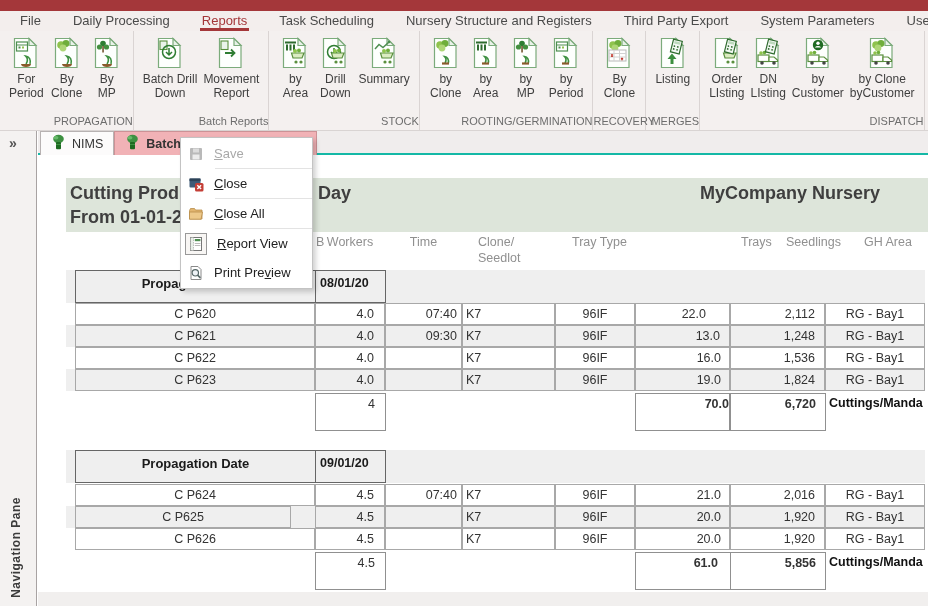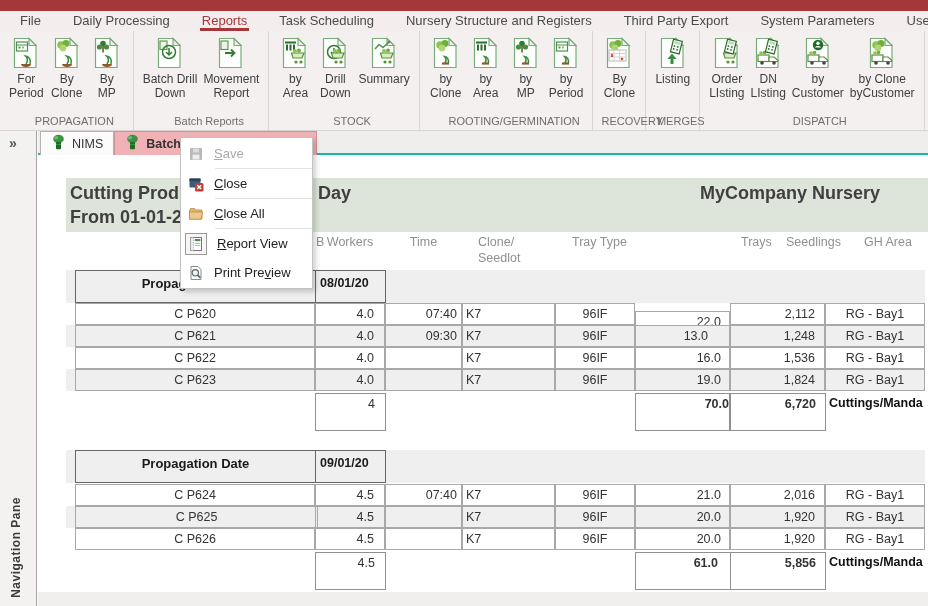--- a/index.html
+++ b/index.html
@@ -15,21 +15,21 @@
   .mitem { font-size:13px; color:#4a4a4a; line-height:19px; padding:0 2px; cursor:default; }
   .mitem.active { color:#a4373a; border-bottom:3px solid #a4373a; }
 
   
   #ribbon { left:0; top:31px; width:928px; height:100px; background:#f4f0ef; border-bottom:1px solid #d9d4d3; display:flex; overflow:hidden; }
   .rgroup { position:relative; border-right:1px solid #dad4d3; height:100%; flex:0 0 auto; }
   .rbtns { display:flex; align-items:flex-start; justify-content:center; padding:5px 6px 0; }
   .rbtn { display:flex; flex-direction:column; align-items:center; padding:0 3px; cursor:pointer; }
   .ricon { display:block; width:34px; height:34px; }
   .rlabel { white-space:pre-line; text-align:center; font-size:12px; line-height:1.2; color:#3f3f3f; margin-top:2px; }
-  .rglabel { position:absolute; bottom:3px; left:8px; width:100%; text-align:center; font-size:11px; color:#6d6d6d; white-space:nowrap; }
+  .rglabel { position:absolute; bottom:3px; left:0; width:100%; text-align:right; font-size:11px; color:#6d6d6d; white-space:nowrap; }
 
   
   #navpane { left:0; top:131px; width:37px; height:475px; background:#f4f2f1; border-right:1px solid #a8a3a3; }
   #navchev { position:absolute; top:4px; left:9px; font-size:14px; color:#555; font-weight:bold; cursor:pointer; }
   #navlabel { position:absolute; bottom:8px; left:9px; writing-mode:vertical-rl; transform:rotate(180deg); font-weight:bold; font-size:12px; color:#3c3c3c; letter-spacing:.5px; cursor:pointer; }
 
   
   #tabbar { left:38px; top:131px; width:890px; height:24px; background:#f0eded; border-bottom:2px solid #14b8a6; display:flex; padding-left:2px; }
   .dtab { height:24px; display:flex; align-items:center; gap:6px; padding:0 10px; border:1px solid #b7b2b2; border-bottom:none; font-size:12.5px; color:#333; white-space:nowrap; overflow:hidden; cursor:pointer; }
   .dtab.nims { background:#fcfbfb; }
@@ -436,32 +436,32 @@
   <div id="tablewrap">
       <div class="stripe" style="top: 270px; height: 33px; background: rgb(239, 239, 239);"></div>
       <div class="gbox" style="left: 75px; top: 270px; width: 241px; height: 33px; text-align: center; font-weight: bold; font-size: 13px; line-height: 26px; color: rgb(26, 26, 26); background: rgb(239, 239, 239);">Propagation Date</div>
       <div class="gbox" style="left: 315px; top: 270px; width: 71px; height: 33px; font-weight: bold; font-size: 12.5px; line-height: 25px; padding-left: 4px; color: rgb(26, 26, 26); background: rgb(239, 239, 239);">08/01/20</div>
       <div>
         <div class="cell bordered" style="left: 75px; top: 303px; width: 240px; height: 22px; text-align: center;">C P620</div>
         <div class="cell bordered" style="left: 315px; top: 303px; width: 70px; height: 22px; text-align: right; padding-right: 10px;">4.0</div>
         <div class="cell bordered" style="left: 385px; top: 303px; width: 77px; height: 22px; text-align: right; padding-right: 4px;">07:40</div>
         <div class="cell bordered" style="left: 462px; top: 303px; width: 93px; height: 22px; text-align: left; padding-left: 3px;">K7</div>
         <div class="cell bordered" style="left: 555px; top: 303px; width: 80px; height: 22px; text-align: center;">96IF</div>
-        <div class="cell bordered" style="left: 635px; top: 311px; width: 95px; height: 22px; text-align: right; padding-right: 8px;">22.0</div>
+        <div class="cell bordered" style="left: 635px; top: 303px; width: 95px; height: 22px; text-align: right; padding-right: 23px;">22.0</div>
         <div class="cell bordered" style="left: 730px; top: 303px; width: 95px; height: 22px; text-align: right; padding-right: 9px;">2,112</div>
         <div class="cell bordered" style="left: 825px; top: 303px; width: 100px; height: 22px; text-align: center;">RG - Bay1</div>
       </div>
       <div class="stripe" style="top: 325px; height: 22px; background: rgb(239, 239, 239);"></div>
       <div>
         <div class="cell bordered" style="left: 75px; top: 325px; width: 240px; height: 22px; text-align: center;">C P621</div>
         <div class="cell bordered" style="left: 315px; top: 325px; width: 70px; height: 22px; text-align: right; padding-right: 10px;">4.0</div>
         <div class="cell bordered" style="left: 385px; top: 325px; width: 77px; height: 22px; text-align: right; padding-right: 4px;">09:30</div>
         <div class="cell bordered" style="left: 462px; top: 325px; width: 93px; height: 22px; text-align: left; padding-left: 3px;">K7</div>
         <div class="cell bordered" style="left: 555px; top: 325px; width: 80px; height: 22px; text-align: center;">96IF</div>
-        <div class="cell bordered" style="left: 635px; top: 325px; width: 95px; height: 22px; text-align: right; padding-right: 21px;">13.0</div>
+        <div class="cell bordered" style="left: 635px; top: 325px; width: 95px; height: 22px; text-align: right; padding-right: 9px;">13.0</div>
         <div class="cell bordered" style="left: 730px; top: 325px; width: 95px; height: 22px; text-align: right; padding-right: 9px;">1,248</div>
         <div class="cell bordered" style="left: 825px; top: 325px; width: 100px; height: 22px; text-align: center;">RG - Bay1</div>
       </div>
       <div>
         <div class="cell bordered" style="left: 75px; top: 347px; width: 240px; height: 22px; text-align: center;">C P622</div>
         <div class="cell bordered" style="left: 315px; top: 347px; width: 70px; height: 22px; text-align: right; padding-right: 10px;">4.0</div>
         <div class="cell bordered" style="left: 385px; top: 347px; width: 77px; height: 22px; text-align: right; padding-right: 4px;"></div>
         <div class="cell bordered" style="left: 462px; top: 347px; width: 93px; height: 22px; text-align: left; padding-left: 3px;">K7</div>
         <div class="cell bordered" style="left: 555px; top: 347px; width: 80px; height: 22px; text-align: center;">96IF</div>
         <div class="cell bordered" style="left: 635px; top: 347px; width: 95px; height: 22px; text-align: right; padding-right: 8px;">16.0</div>
@@ -491,21 +491,21 @@
         <div class="cell bordered" style="left: 315px; top: 484px; width: 70px; height: 22px; text-align: right; padding-right: 10px;">4.5</div>
         <div class="cell bordered" style="left: 385px; top: 484px; width: 77px; height: 22px; text-align: right; padding-right: 4px;">07:40</div>
         <div class="cell bordered" style="left: 462px; top: 484px; width: 93px; height: 22px; text-align: left; padding-left: 3px;">K7</div>
         <div class="cell bordered" style="left: 555px; top: 484px; width: 80px; height: 22px; text-align: center;">96IF</div>
         <div class="cell bordered" style="left: 635px; top: 484px; width: 95px; height: 22px; text-align: right; padding-right: 8px;">21.0</div>
         <div class="cell bordered" style="left: 730px; top: 484px; width: 95px; height: 22px; text-align: right; padding-right: 9px;">2,016</div>
         <div class="cell bordered" style="left: 825px; top: 484px; width: 100px; height: 22px; text-align: center;">RG - Bay1</div>
       </div>
       <div class="stripe" style="top: 506px; height: 22px; background: rgb(239, 239, 239);"></div>
       <div>
-        <div class="cell bordered" style="left: 75px; top: 506px; width: 243px; height: 22px; text-align: center;">C P625</div>
+        <div class="cell bordered" style="left: 75px; top: 506px; width: 216px; height: 22px; text-align: center;">C P625</div>
         <div class="cell bordered" style="left: 315px; top: 506px; width: 70px; height: 22px; text-align: right; padding-right: 10px;">4.5</div>
         <div class="cell bordered" style="left: 385px; top: 506px; width: 77px; height: 22px; text-align: right; padding-right: 4px;"></div>
         <div class="cell bordered" style="left: 462px; top: 506px; width: 93px; height: 22px; text-align: left; padding-left: 3px;">K7</div>
         <div class="cell bordered" style="left: 555px; top: 506px; width: 80px; height: 22px; text-align: center;">96IF</div>
         <div class="cell bordered" style="left: 635px; top: 506px; width: 95px; height: 22px; text-align: right; padding-right: 8px;">20.0</div>
         <div class="cell bordered" style="left: 730px; top: 506px; width: 95px; height: 22px; text-align: right; padding-right: 9px;">1,920</div>
         <div class="cell bordered" style="left: 825px; top: 506px; width: 100px; height: 22px; text-align: center;">RG - Bay1</div>
       </div>
       <div>
         <div class="cell bordered" style="left: 75px; top: 528px; width: 240px; height: 22px; text-align: center;">C P626</div>

